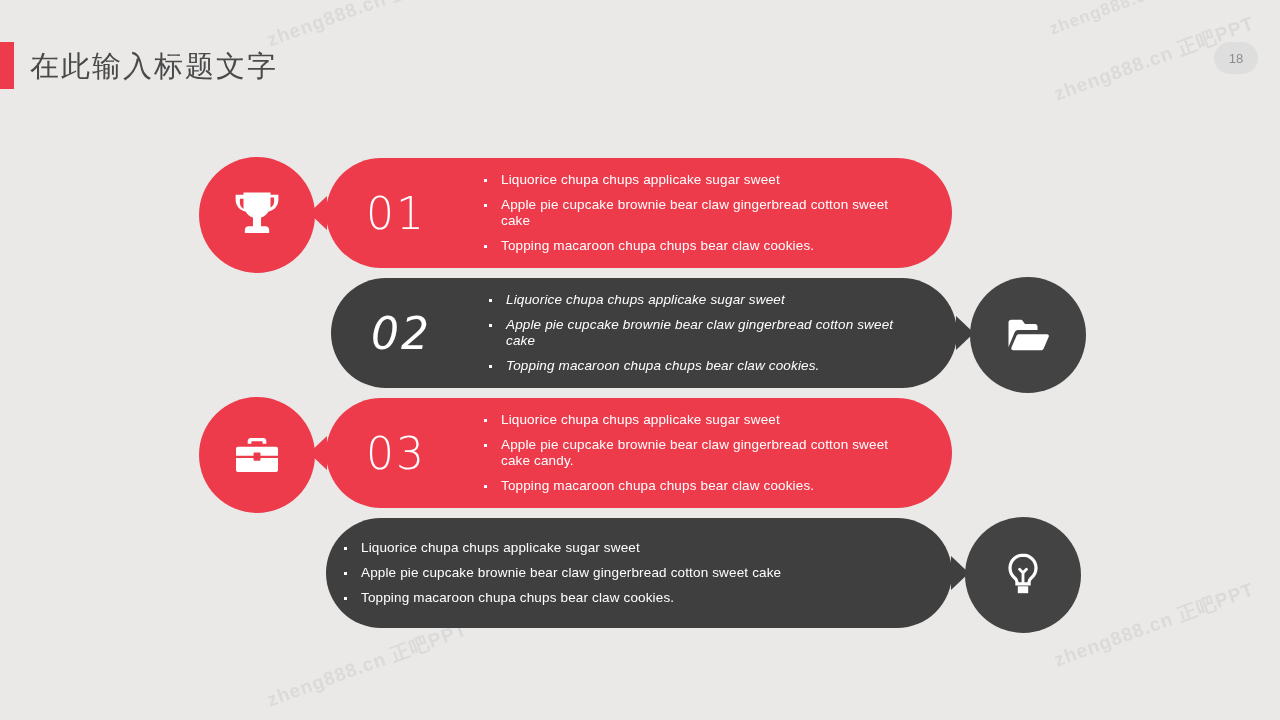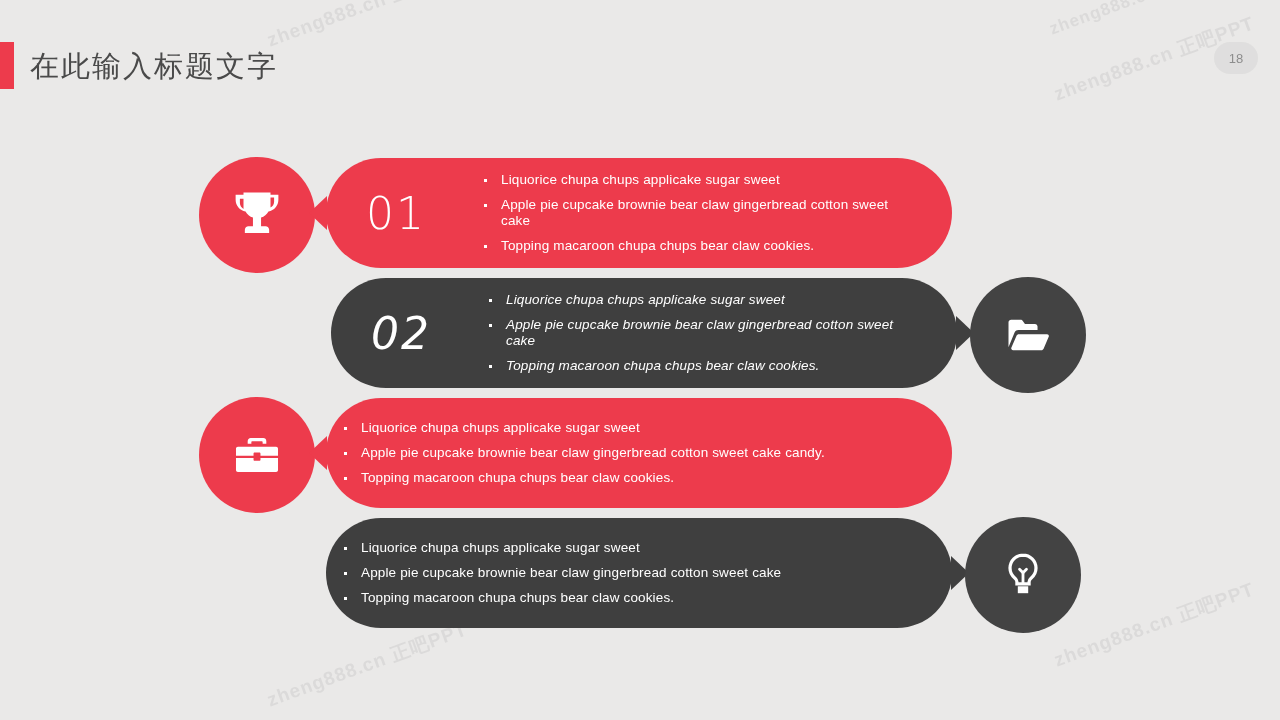--- a/index.html
+++ b/index.html
@@ -233,20 +233,21 @@
       <span>
         <svg width="52" height="52" viewBox="0 0 24 24" fill="#ffffff">
           <path d="M9.1 4.2C8.3 4.2 7.7 4.9 7.7 5.6v1.2H9.4V6.1c0-.2.2-.4.4-.4h4.4c.2 0 .4.2.4.4v.7h1.7V5.6c0-.8-.6-1.4-1.4-1.4H9.1z"></path>
           <path d="M3.2 8.2h17.6c.5 0 .9.4.9.9v3.2H13.6v-.9c0-.3-.2-.5-.5-.5h-2.2c-.3 0-.5.2-.5.5v.9H2.3V9.1c0-.5.4-.9.9-.9z"></path>
           <path d="M2.3 13.4h8.1v.8c0 .3.2.5.5.5h2.2c.3 0 .5-.2.5-.5v-.8h8.1v5.5c0 .5-.4.9-.9.9H3.2c-.5 0-.9-.4-.9-.9v-5.5z"></path>
         </svg>
       </span>
     </div>
     <div class="bar bar-left bar-red">
       <span class="notch notch-left notch-red"></span>
+      <div class="num">03</div>
       <div class="bullets">
         <ul>
           <li>Liquorice chupa chups applicake  sugar sweet</li>
           <li>Apple pie cupcake brownie  bear claw gingerbread  cotton sweet cake candy.</li>
           <li>Topping macaroon chupa chups bear claw  cookies.</li>
         </ul>
       </div>
     </div>
   </div>
 

